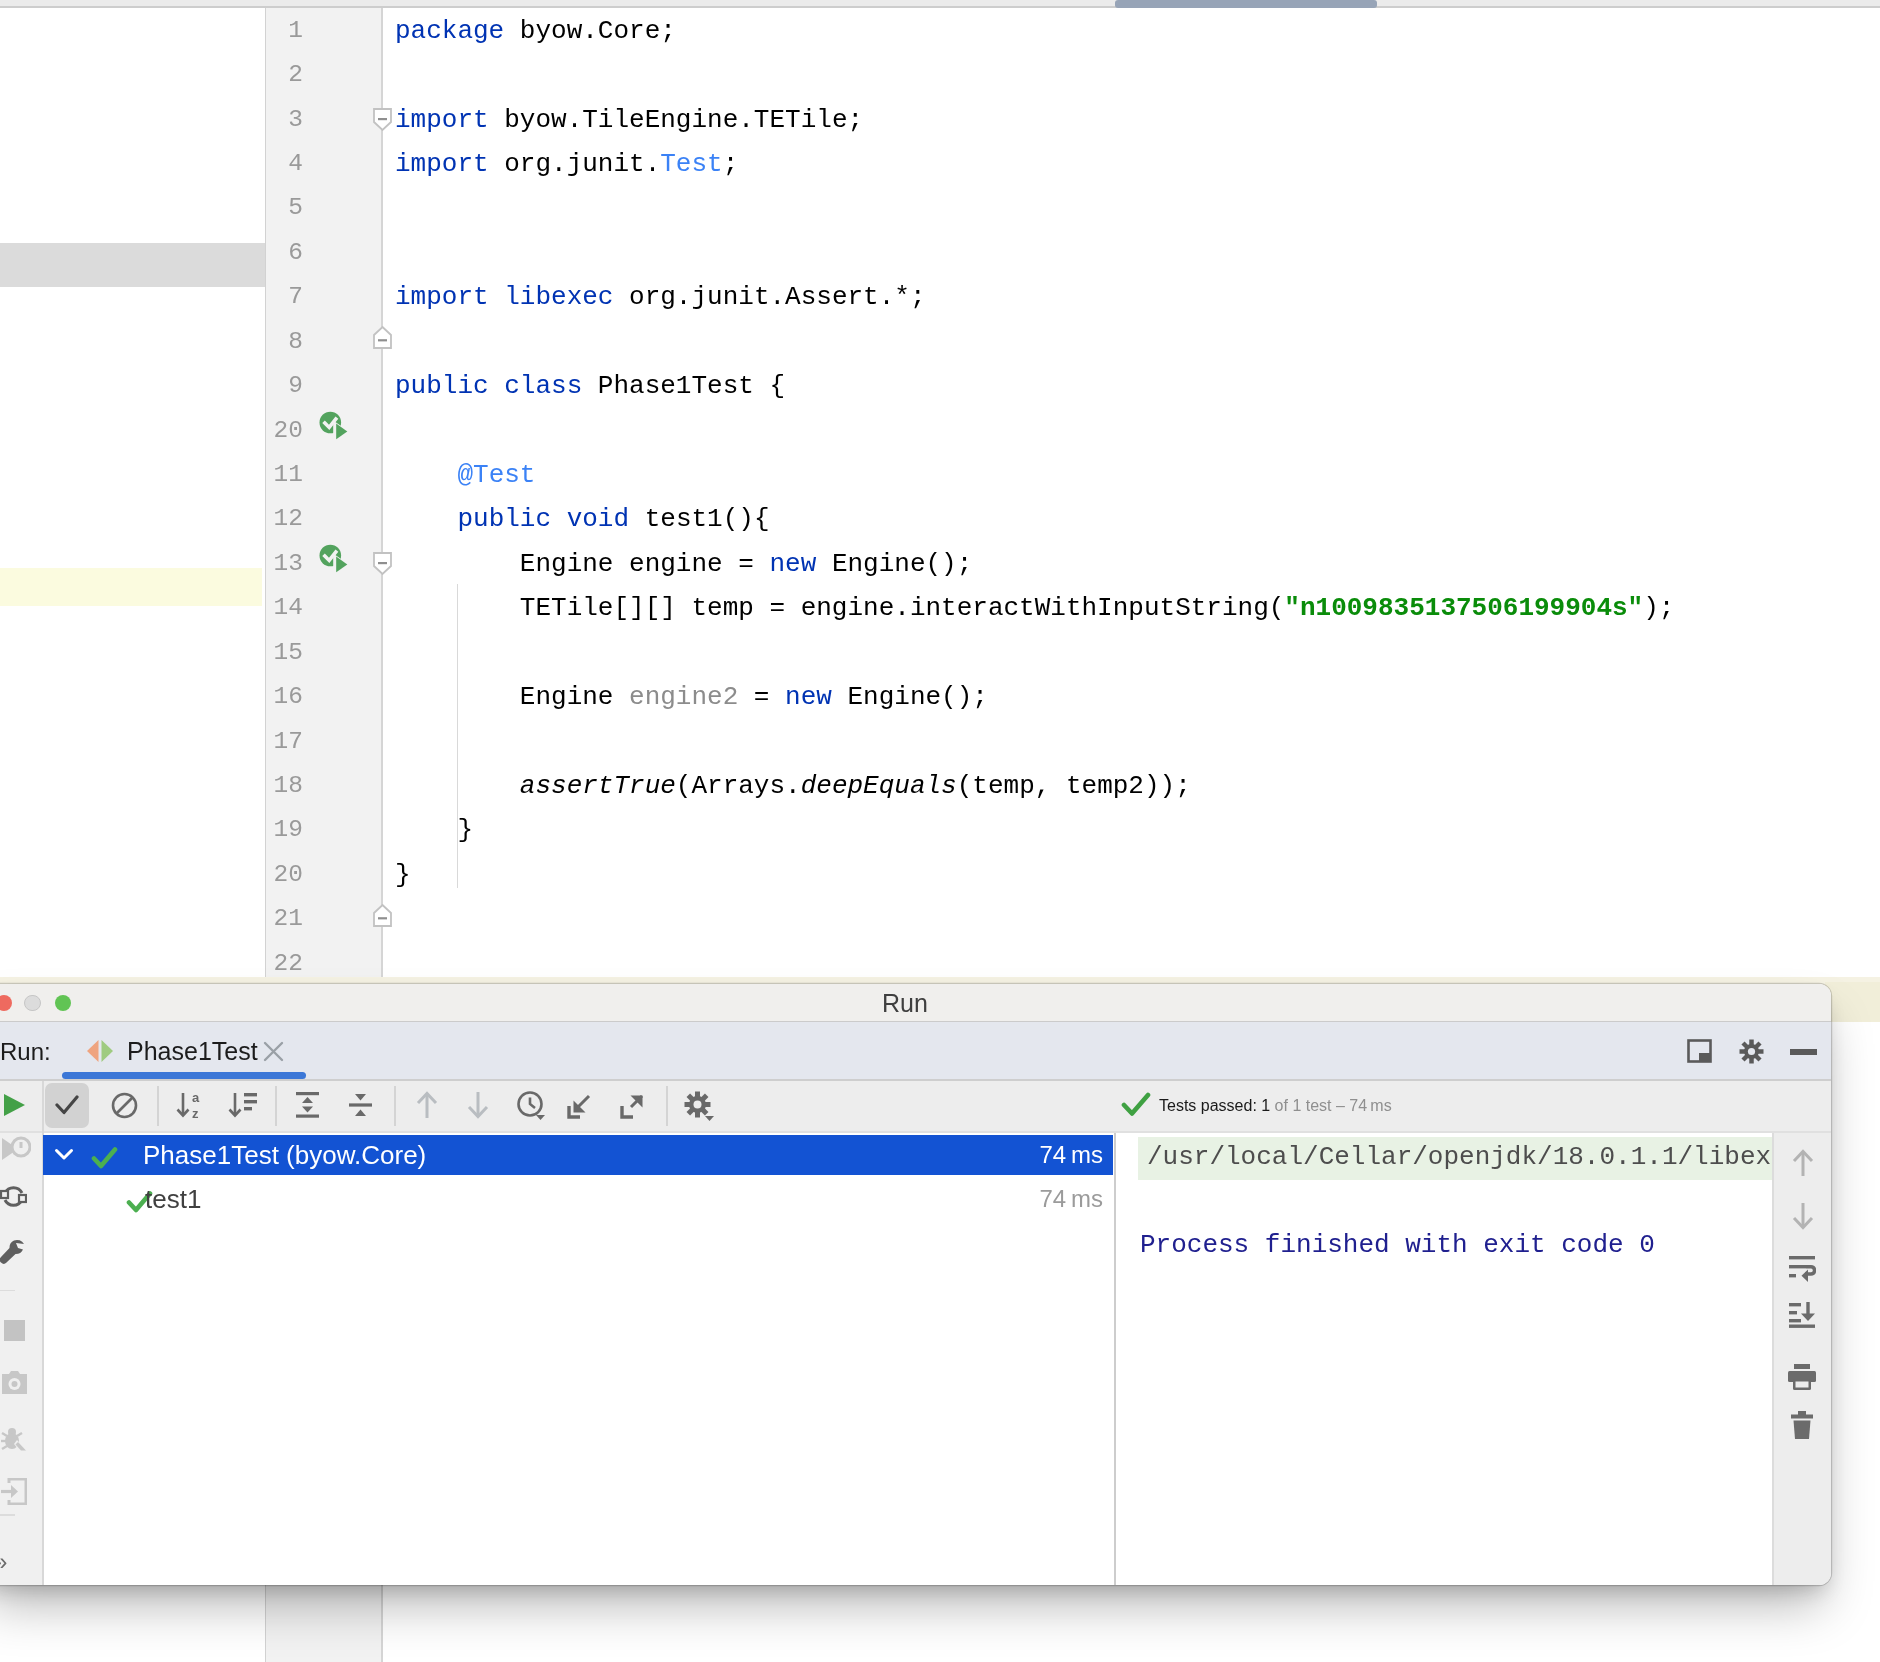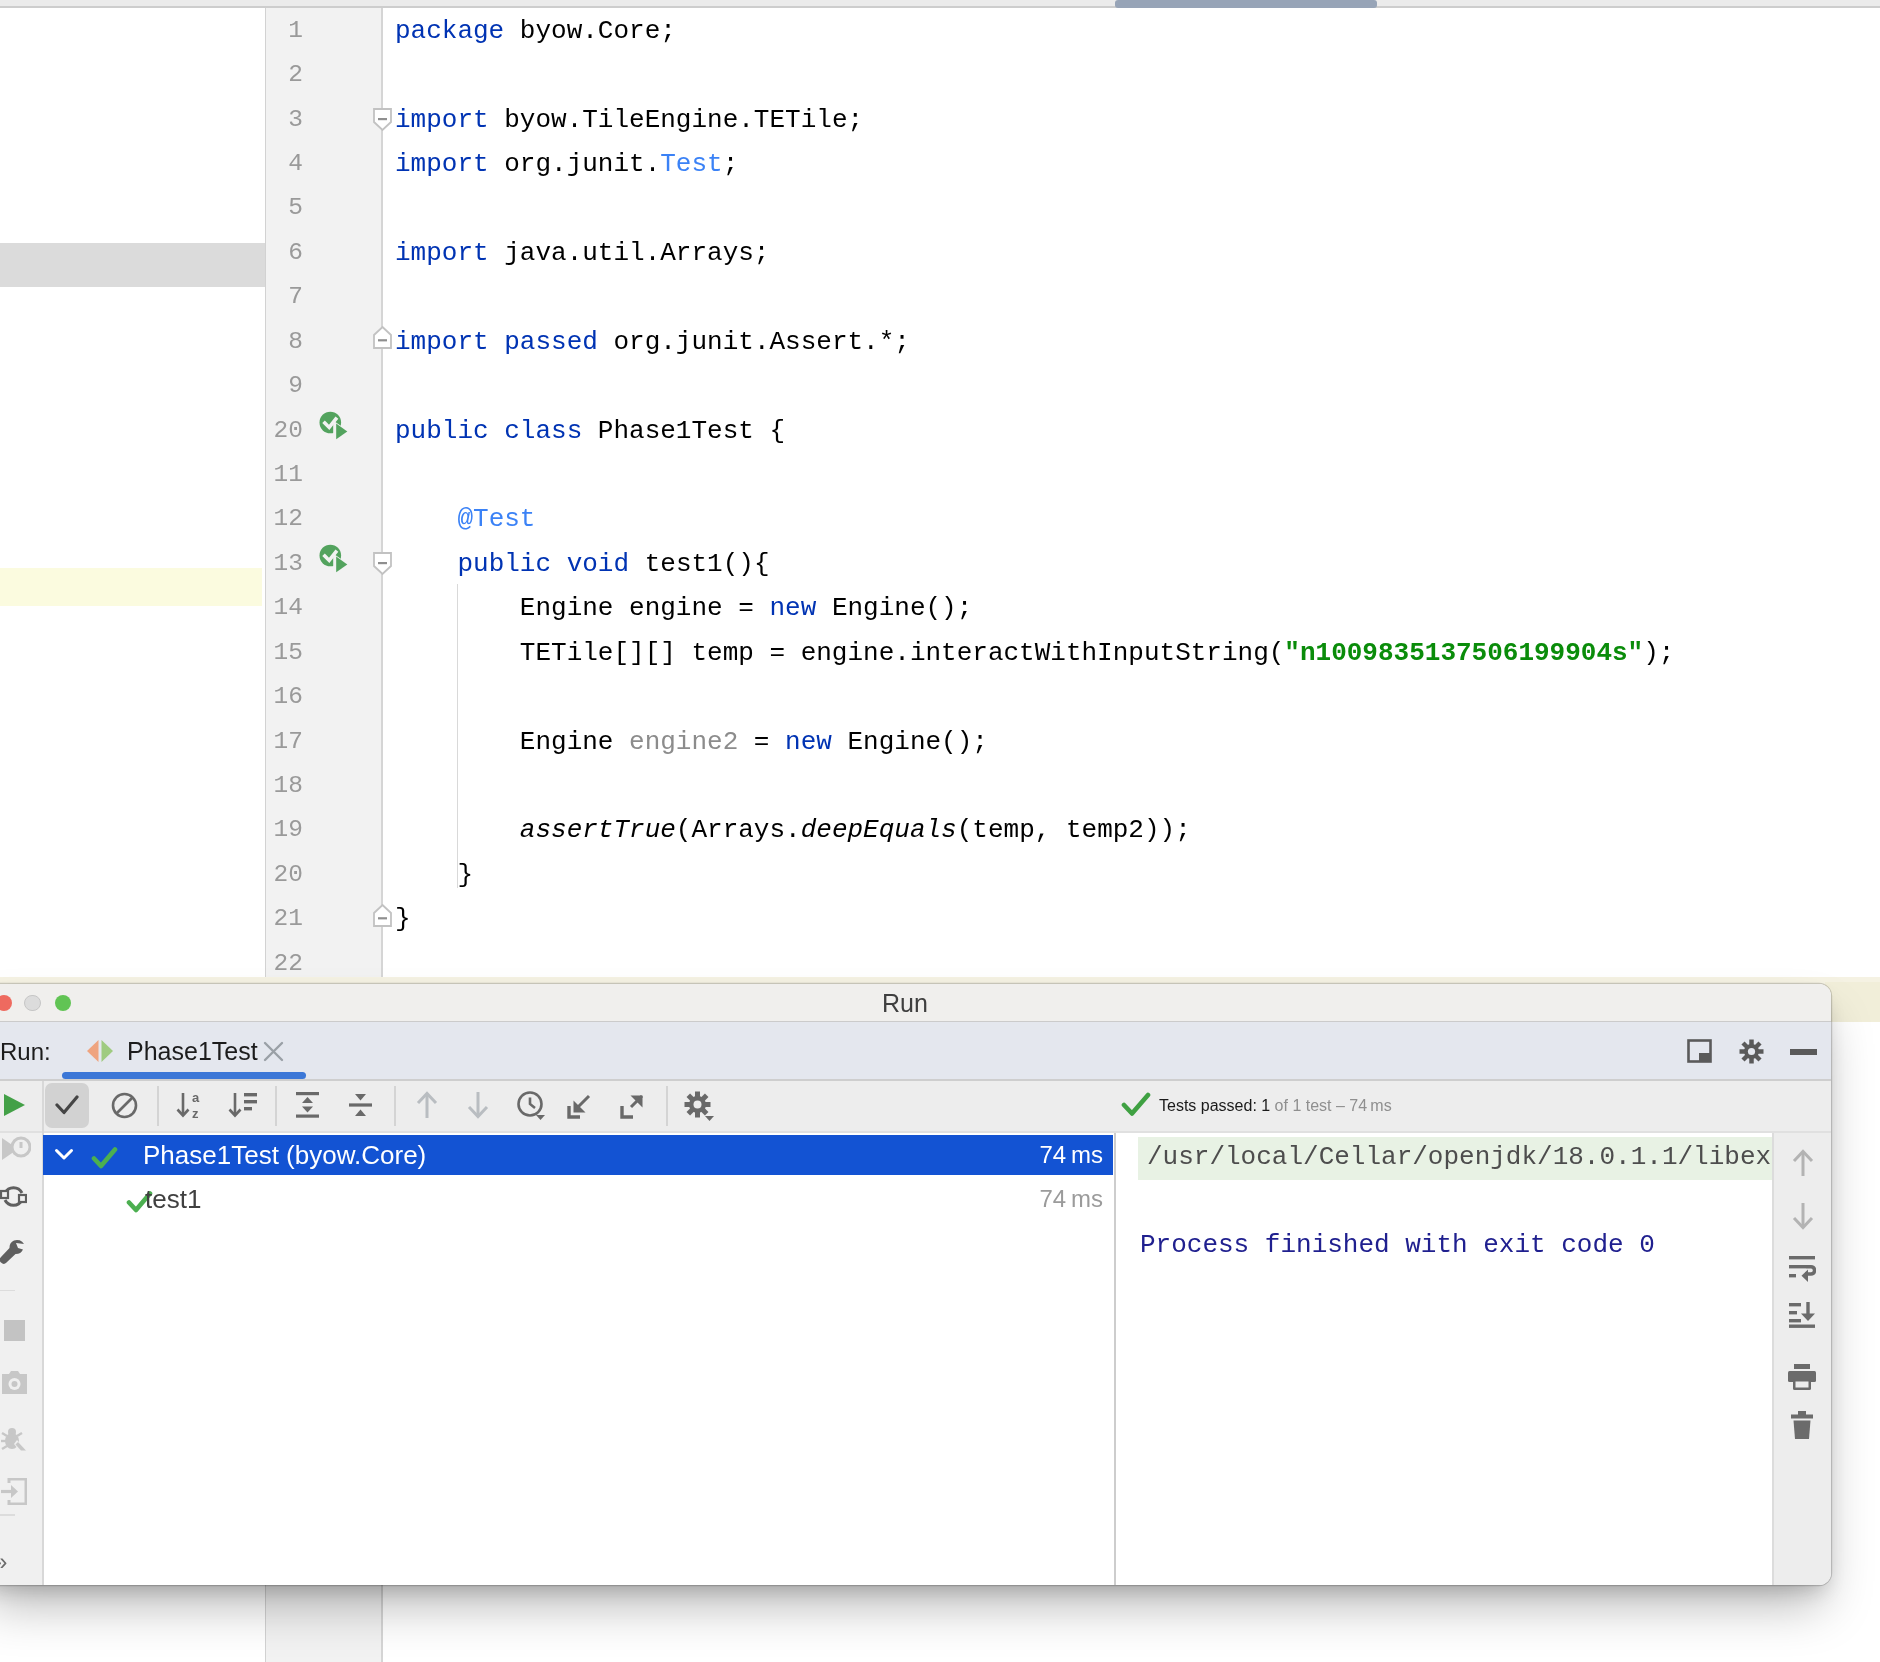--- a/index.html
+++ b/index.html
@@ -51,23 +51,22 @@
     <div>20</div>
     <div>21</div>
     <div>22</div>
   </div>
 <div id="code">
     <div><span class="kw">package</span> byow.Core;</div>
     <div> </div>
     <div><span class="kw">import</span> byow.TileEngine.TETile;</div>
     <div><span class="kw">import</span> org.junit.<span class="ann">Test</span>;</div>
     <div> </div>
-    <div><span class="kw">import</span> java.util.Arrays;</div>
-    <div> </div>
-    <div><span class="kw">import</span> <span class="kw">passed</span> org.junit.Assert.*;</div>
+    <div> </div>
+    <div><span class="kw">import</span> <span class="kw">libexec</span> org.junit.Assert.*;</div>
     <div> </div>
     <div><span class="kw">public</span> <span class="kw">class</span> Phase1Test {</div>
     <div> </div>
     <div>    <span class="ann">@Test</span></div>
     <div>    <span class="kw">public</span> <span class="kw">void</span> test1(){</div>
     <div>        Engine engine = <span class="kw">new</span> Engine();</div>
     <div>        TETile[][] temp = engine.interactWithInputString(<span class="str">"n1009835137506199904s"</span>);</div>
     <div> </div>
     <div>        Engine <span class="gv">engine2</span> = <span class="kw">new</span> Engine();</div>
     <div> </div>

